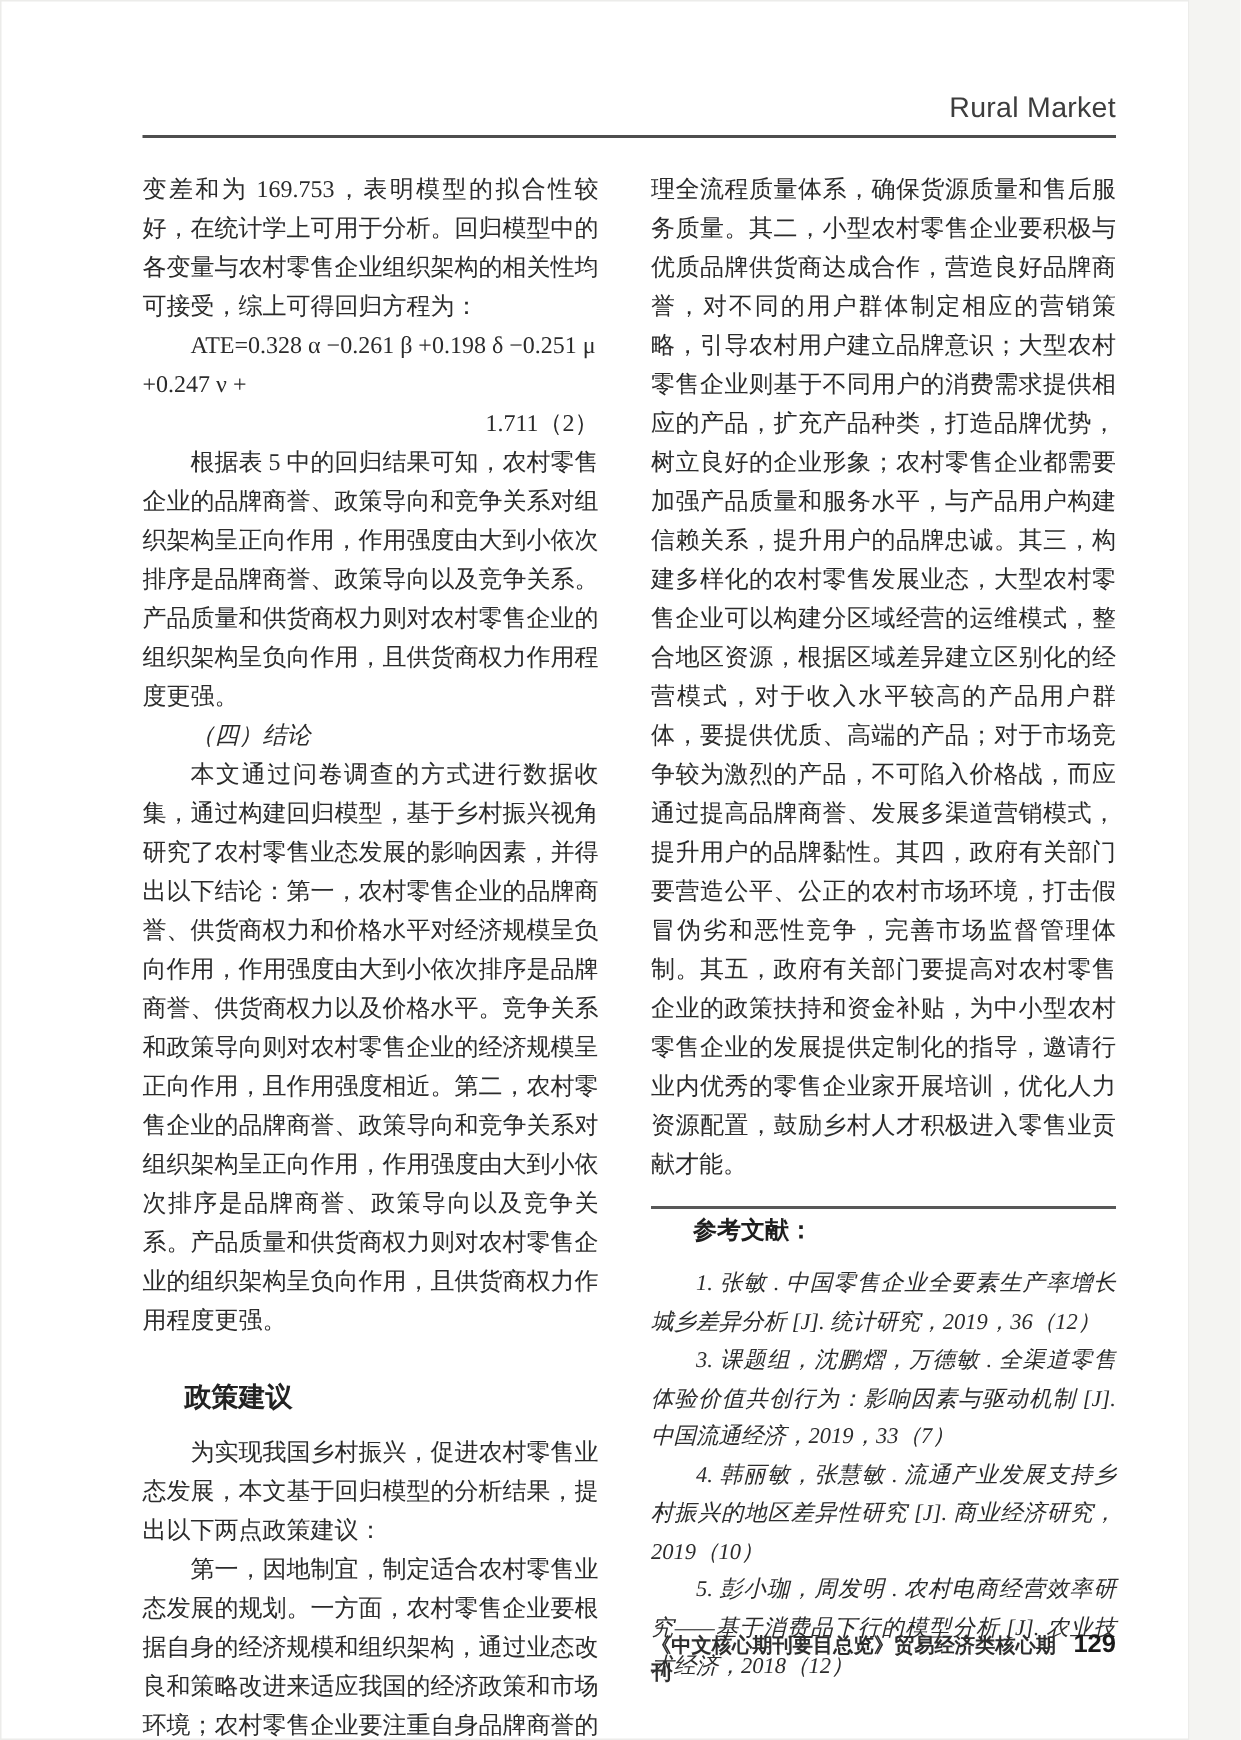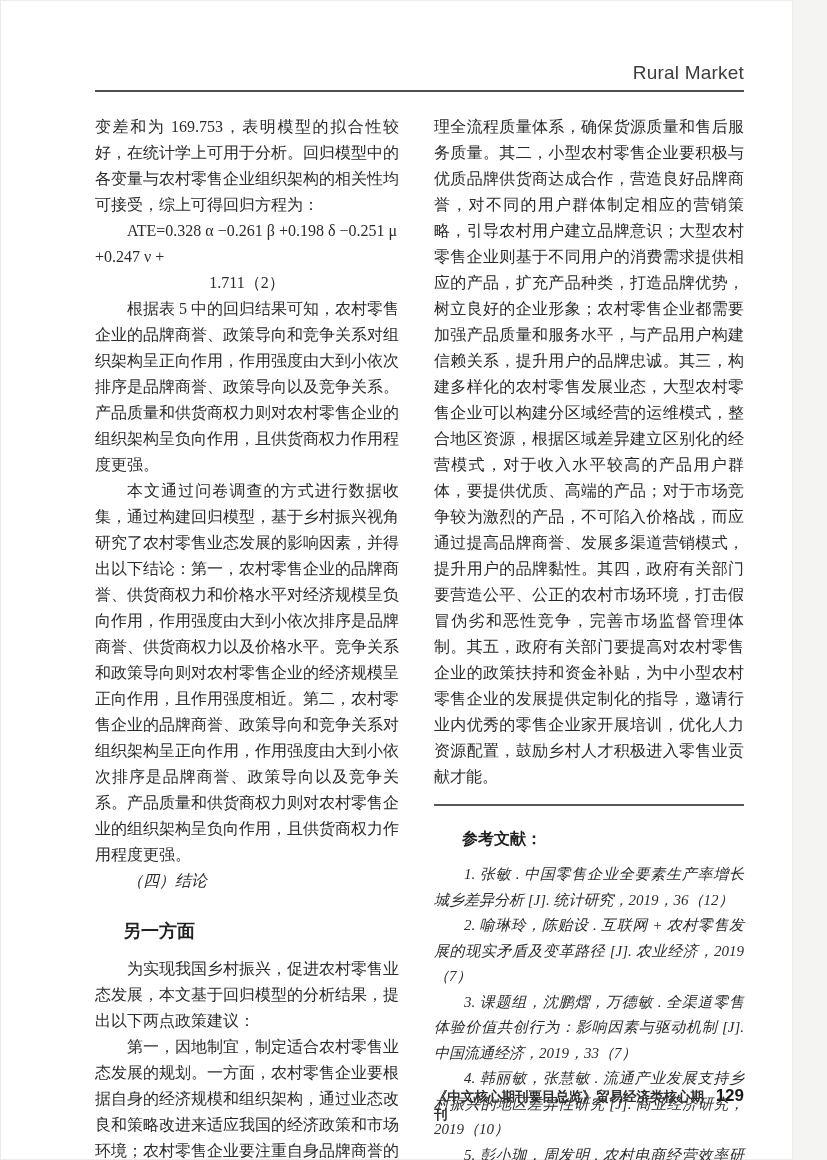--- a/index.html
+++ b/index.html
@@ -30,33 +30,33 @@
   }
   
   .col { position:absolute; top:114px; font-size:16px; line-height:26px; text-align:justify; }
   .col-left  { left:95px;  width:304px; }
   .col-right { left:434px; width:310px; }
   p { margin:0; }
   .para { text-indent:2em; }
   .para-flush { text-indent:0; }
   .kai { font-style:italic; }
   .equation-line1 { text-indent:2em; text-align:left; }
-  .equation-line2 { display:flex; justify-content:center; text-indent:0; }
+  .equation-line2 { display:flex; justify-content:flex-end; text-indent:0; }
   .section-heading {
     font-family:"Liberation Sans", sans-serif;
     font-weight:bold; font-size:18px; color:#222;
     padding-left:28px; text-indent:0;
     margin:24px 0 12px 0;
   }
   .rule { border:none; border-top:2px solid #585858; margin:14px 0 0 0; }
   .block-heading {
     font-family:"Liberation Sans", sans-serif;
     font-weight:bold; font-size:16px; color:#1e1e1e;
     padding-left:28px; text-indent:0;
-    margin:20px 0 10px 0;
+    margin:2px 0 10px 0;
   }
   .ref-list { margin:0; padding:0; list-style:none; font-size:15px; line-height:25.5px; }
   .ref-list li { text-indent:2em; font-style:italic; }
   
   .footer {
     position:absolute; top:1086px; left:434px; width:310px;
     display:flex; justify-content:flex-end; align-items:baseline;
     font-family:"Liberation Sans", sans-serif;
   }
   .footer .journal-note { font-size:13.5px; font-weight:bold; color:#2e2e2e; }
@@ -71,36 +71,35 @@
   <div class="header-rule"></div>
 
   <div class="col col-left">
     <p class="para-flush">变差和为 169.753，表明模型的拟合性较好，在统计学上可用于分析。回归模型中的各变量与农村零售企业组织架构的相关性均可接受，综上可得回归方程为：</p>
     <p class="equation-line1">ATE=0.328 α −0.261 β +0.198 δ −0.251 μ +0.247 ν +</p>
     <p class="equation-line2">
       <span>1.711</span>
       <span>（2）</span>
     </p>
     <p class="para">根据表 5 中的回归结果可知，农村零售企业的品牌商誉、政策导向和竞争关系对组织架构呈正向作用，作用强度由大到小依次排序是品牌商誉、政策导向以及竞争关系。产品质量和供货商权力则对农村零售企业的组织架构呈负向作用，且供货商权力作用程度更强。</p>
+    <p class="para kai">（四）结论</p>
     <p class="para">本文通过问卷调查的方式进行数据收集，通过构建回归模型，基于乡村振兴视角研究了农村零售业态发展的影响因素，并得出以下结论：第一，农村零售企业的品牌商誉、供货商权力和价格水平对经济规模呈负向作用，作用强度由大到小依次排序是品牌商誉、供货商权力以及价格水平。竞争关系和政策导向则对农村零售企业的经济规模呈正向作用，且作用强度相近。第二，农村零售企业的品牌商誉、政策导向和竞争关系对组织架构呈正向作用，作用强度由大到小依次排序是品牌商誉、政策导向以及竞争关系。产品质量和供货商权力则对农村零售企业的组织架构呈负向作用，且供货商权力作用程度更强。</p>
-    <p class="para kai">（四）结论</p>
-    <p class="section-heading">另一方面</p>
+    <p class="section-heading">政策建议</p>
     <p class="para">为实现我国乡村振兴，促进农村零售业态发展，本文基于回归模型的分析结果，提出以下两点政策建议：</p>
     <p class="para">第一，因地制宜，制定适合农村零售业态发展的规划。一方面，农村零售企业要根据自身的经济规模和组织架构，通过业态改良和策略改进来适应我国的经济政策和市场环境；农村零售企业要注重自身品牌商誉的建设，实现品牌商誉建设与自身经济规模扩张的同步进行；农村零售企业要维护和优化与供货商的关系，积极引导产品用户，重点提升产品质量和服务水平。另一方面，农村零售企业要因地制宜，对自身组织架构中的各组成部分进行详细分工，进一步提升组织的规范化和系统化水平，在企业经济规模不断扩大的同时要优先制定合理的组织体系。</p>
 
   </div>
 
   <div class="col col-right">
     <p class="para-flush">理全流程质量体系，确保货源质量和售后服务质量。其二，小型农村零售企业要积极与优质品牌供货商达成合作，营造良好品牌商誉，对不同的用户群体制定相应的营销策略，引导农村用户建立品牌意识；大型农村零售企业则基于不同用户的消费需求提供相应的产品，扩充产品种类，打造品牌优势，树立良好的企业形象；农村零售企业都需要加强产品质量和服务水平，与产品用户构建信赖关系，提升用户的品牌忠诚。其三，构建多样化的农村零售发展业态，大型农村零售企业可以构建分区域经营的运维模式，整合地区资源，根据区域差异建立区别化的经营模式，对于收入水平较高的产品用户群体，要提供优质、高端的产品；对于市场竞争较为激烈的产品，不可陷入价格战，而应通过提高品牌商誉、发展多渠道营销模式，提升用户的品牌黏性。其四，政府有关部门要营造公平、公正的农村市场环境，打击假冒伪劣和恶性竞争，完善市场监督管理体制。其五，政府有关部门要提高对农村零售企业的政策扶持和资金补贴，为中小型农村零售企业的发展提供定制化的指导，邀请行业内优秀的零售企业家开展培训，优化人力资源配置，鼓励乡村人才积极进入零售业贡献才能。</p>
 
     <hr class="rule">
     <p class="block-heading">参考文献：</p>
     <ol class="ref-list">
       <li>1. 张敏 . 中国零售企业全要素生产率增长城乡差异分析 [J]. 统计研究，2019，36（12）</li>
-      <li>2. 喻琳玲，陈贻设 . 互联网 + 农村零售发展的现实矛盾及变革路径 [J]. 农业经济，2019（7）</li>
       <li>3. 课题组，沈鹏熠，万德敏 . 全渠道零售体验价值共创行为：影响因素与驱动机制 [J]. 中国流通经济，2019，33（7）</li>
       <li>4. 韩丽敏，张慧敏 . 流通产业发展支持乡村振兴的地区差异性研究 [J]. 商业经济研究，2019（10）</li>
       <li>5. 彭小珈，周发明 . 农村电商经营效率研究——基于消费品下行的模型分析 [J]. 农业技术经济，2018（12）</li>
 
     </ol>
 
   </div>
 
   <div class="footer">
     <span class="journal-note">《中文核心期刊要目总览》贸易经济类核心期刊</span>

